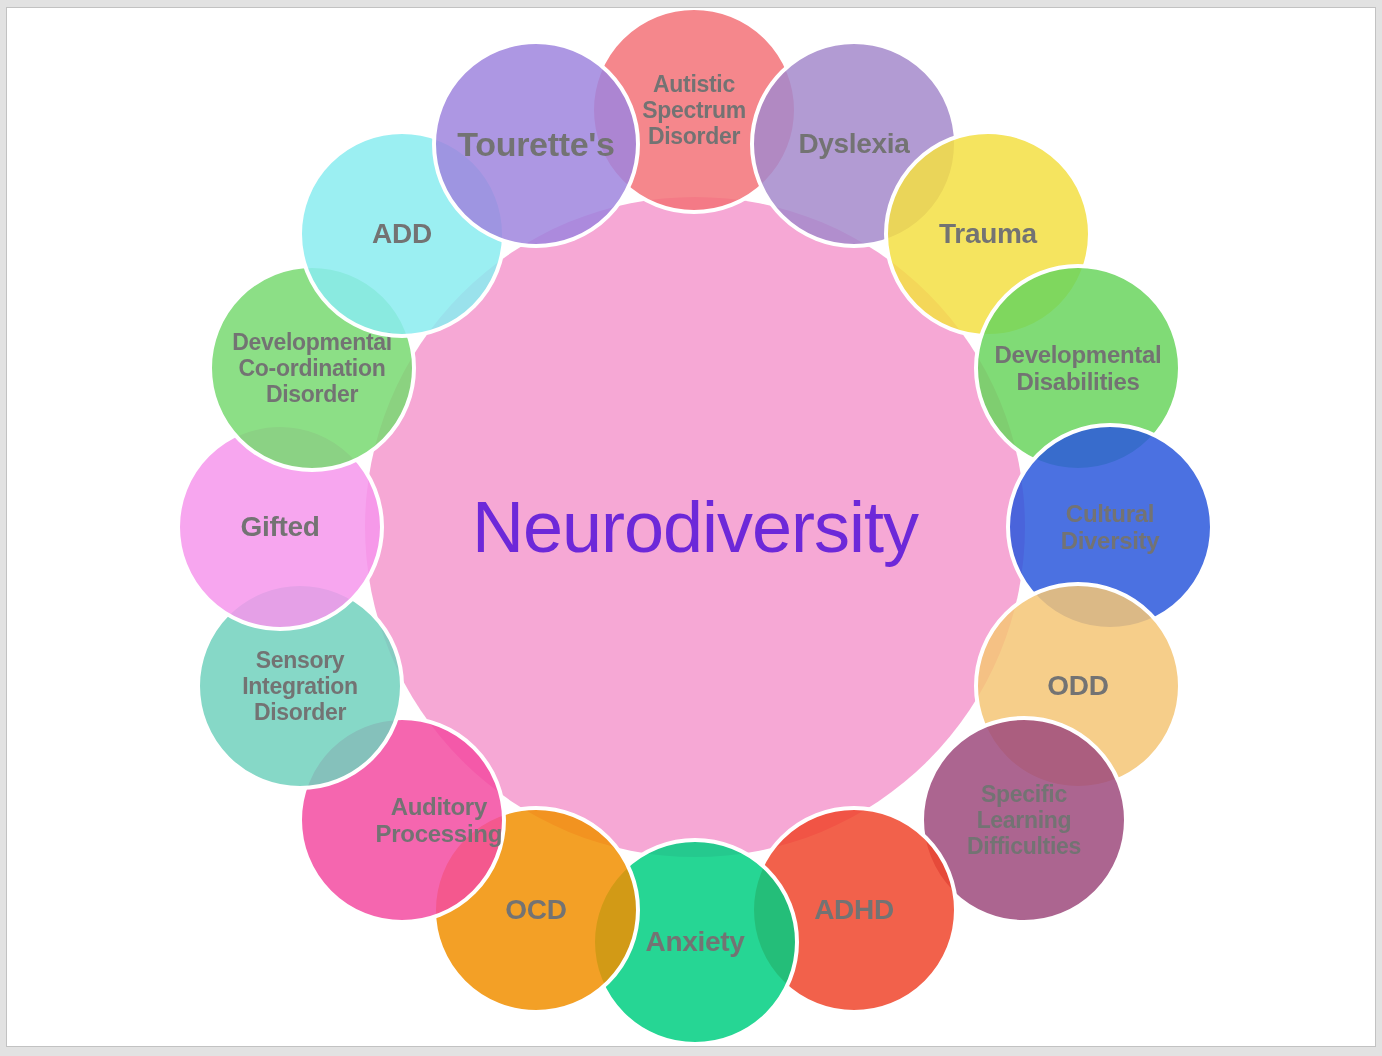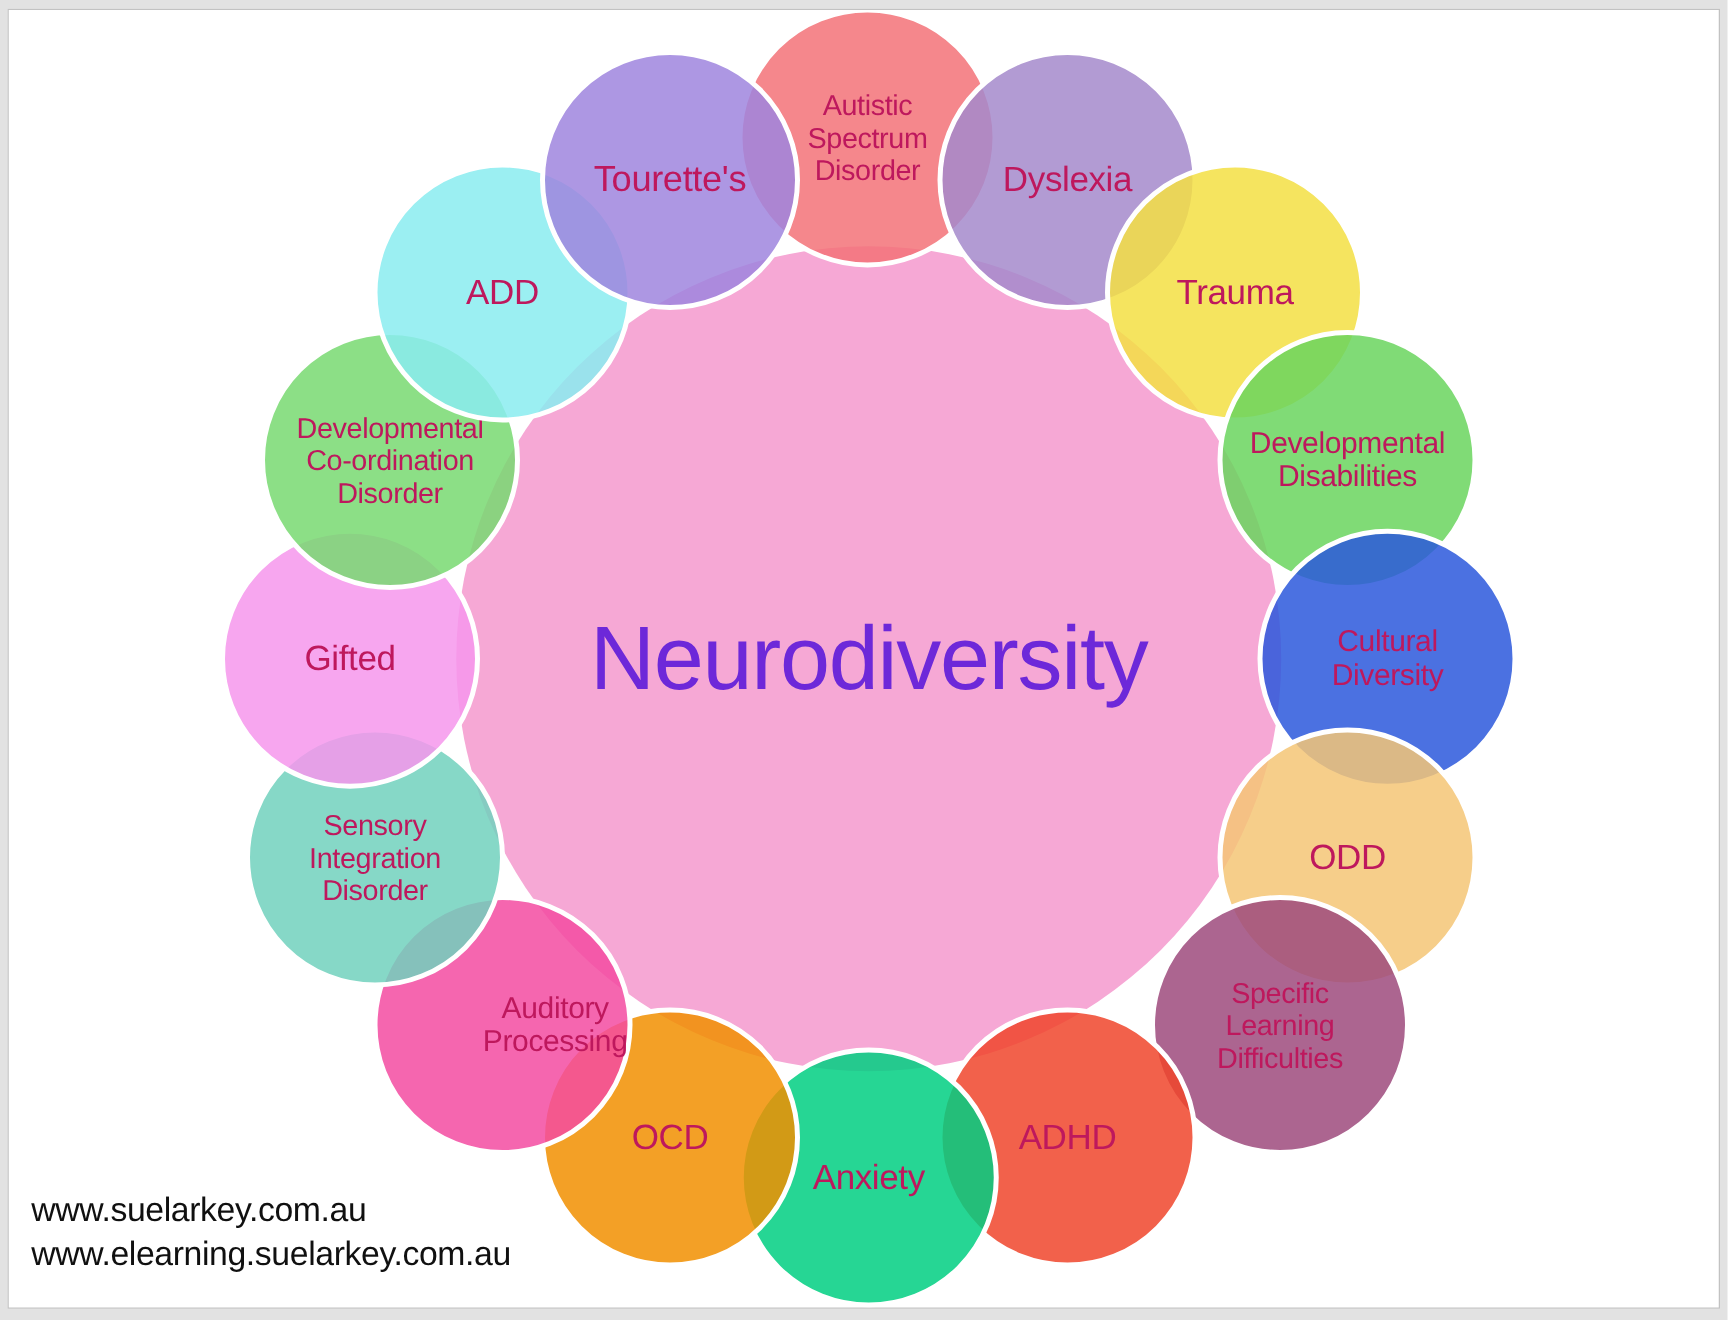--- a/index.html
+++ b/index.html
@@ -17,22 +17,23 @@
   #stage{
     position:absolute;left:-7px;top:-8px;width:1382px;height:1056px;
   }
   .circle{
     position:absolute;border-radius:50%;
     display:flex;align-items:center;justify-content:center;
     box-sizing:border-box;
   }
   .clabel{
     white-space:pre-line;text-align:center;
-    color:#be185d;line-height:1.13;
+    color:#737373;line-height:1.13;
     letter-spacing:-0.3px;
+    font-weight:bold;
   }
   #center-circle{
     display:flex;align-items:center;justify-content:center;
     position:absolute;border-radius:50%;z-index:1;
   }
   #title{
     font-size:72px;color:#6d28d9;letter-spacing:-1px;
     text-align:center;
   }
   #footer{
@@ -44,24 +45,20 @@
 </head>
 <body style="background: rgb(226, 226, 226);">
 
 <div class="canvas" style="background: rgb(255, 255, 255); border-color: rgb(194, 194, 194);">
   <div id="stage">
 
     <div id="center-circle" class="circle" style="left: 365px; top: 197px; height: 660px; width: 660px; background: rgb(246, 168, 213);">
       <span id="title">Neurodiversity</span>
     </div>
 
-    <div id="footer">
-      <div>www.suelarkey.com.au</div>
-      <div>www.elearning.suelarkey.com.au</div>
-    </div>
   <div class="circle" style="left: 590px; top: 6px; height: 208px; width: 208px; z-index: 10; background: rgba(243, 114, 120, 0.85); border: 4px solid rgb(255, 255, 255);">
         <span class="clabel" style="font-size: 23px;">Autistic
 Spectrum
 Disorder</span>
       </div>
       <div class="circle" style="left: 750px; top: 40px; height: 208px; width: 208px; z-index: 11; background: rgba(165, 137, 203, 0.85); border: 4px solid rgb(255, 255, 255);">
         <span class="clabel" style="font-size: 28px;">Dyslexia</span>
       </div>
       <div class="circle" style="left: 884px; top: 130px; height: 208px; width: 208px; z-index: 12; background: rgba(243, 223, 67, 0.85); border: 4px solid rgb(255, 255, 255);">
         <span class="clabel" style="font-size: 28px;">Trauma</span>
@@ -105,16 +102,16 @@
       </div>
       <div class="circle" style="left: 208px; top: 264px; height: 208px; width: 208px; z-index: 23; background: rgba(120, 217, 113, 0.85); border: 4px solid rgb(255, 255, 255);">
         <span class="clabel" style="font-size: 23px;">Developmental
 Co-ordination
 Disorder</span>
       </div>
       <div class="circle" style="left: 298px; top: 130px; height: 208px; width: 208px; z-index: 24; background: rgba(137, 236, 240, 0.85); border: 4px solid rgb(255, 255, 255);">
         <span class="clabel" style="font-size: 28px;">ADD</span>
       </div>
       <div class="circle" style="left: 432px; top: 40px; height: 208px; width: 208px; z-index: 25; background: rgba(159, 133, 222, 0.85); border: 4px solid rgb(255, 255, 255);">
-        <span class="clabel" style="font-size: 29px;">Tourette's</span>
+        <span class="clabel" style="font-size: 34px;">Tourette's</span>
       </div>
     </div>
 </div>
 
 </body></html>

